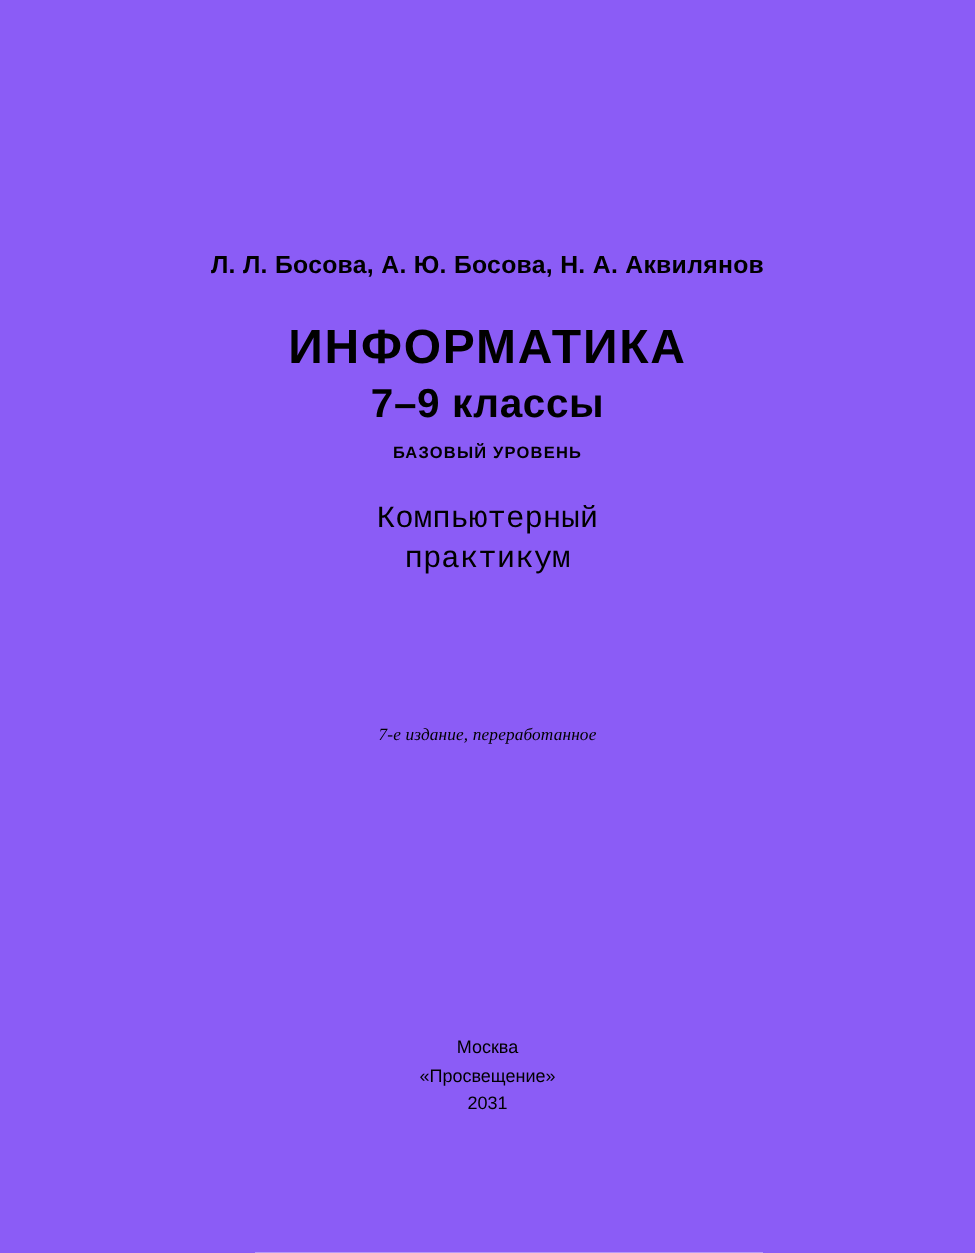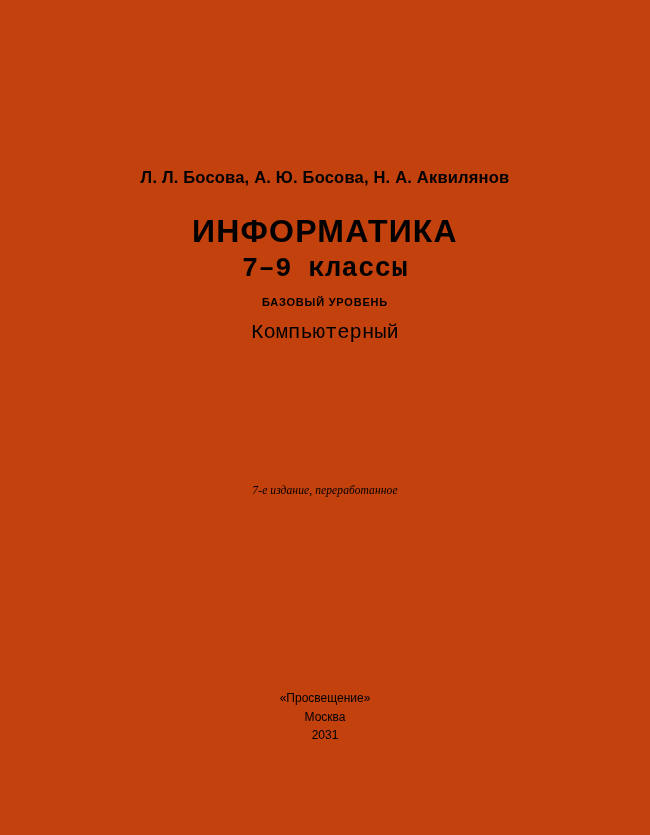--- a/index.html
+++ b/index.html
@@ -12,21 +12,21 @@
     height: 835px;
     position: relative;
     font-family: "Liberation Sans", sans-serif;
     color: #000000;
     overflow: hidden;
   }
 
   .page {
     position: absolute;
     inset: 0;
-    background: #c2410c;
+    background: #8b5cf6;
   }
 
   .title-block {
     position: absolute;
     left: 0;
     right: 0;
     top: 168px;
     text-align: center;
   }
 
@@ -43,34 +43,34 @@
   .main-title {
     font-family: "Liberation Sans", sans-serif;
     font-size: 32px;
     font-weight: bold;
     letter-spacing: 1.2px;
     margin: 0 0 6px 0;
     line-height: 1.05;
   }
 
   .grades {
-    font-family: Liberation Mono, monospace;
+    font-family: Liberation Sans, sans-serif;
     font-size: 27px;
     font-weight: bold;
     letter-spacing: 0.4px;
     margin: 0 0 12px 0;
     line-height: 1.1;
   }
 
   .level {
     font-family: "Liberation Sans", sans-serif;
     font-size: 11px;
     font-weight: bold;
     letter-spacing: 0.8px;
-    margin: 0 0 12px 0;
+    margin: 0 0 26px 0;
   }
 
   .subtitle {
     font-family: Liberation Mono, monospace;
     font-size: 20.5px;
     font-weight: normal;
     line-height: 1.28;
     margin: 0;
   }
 
@@ -109,24 +109,25 @@
     <div class="authors">Л. Л. Босова,  А. Ю. Босова,  Н. А. Аквилянов</div>
 
     <h1 class="main-title">ИНФОРМАТИКА</h1>
 
     <div class="grades">7–9 классы</div>
 
     <div class="level">БАЗОВЫЙ УРОВЕНЬ</div>
 
     <div class="subtitle">
       <div>Компьютерный</div>
+      <div>практикум</div>
     </div>
   </div>
 
   <div class="edition">7-е издание, переработанное</div>
 
   <div class="imprint">
+    <div>Москва</div>
     <div>«Просвещение»</div>
-    <div>Москва</div>
     <div>2031</div>
   </div>
 
 </div>
 
 </body></html>

